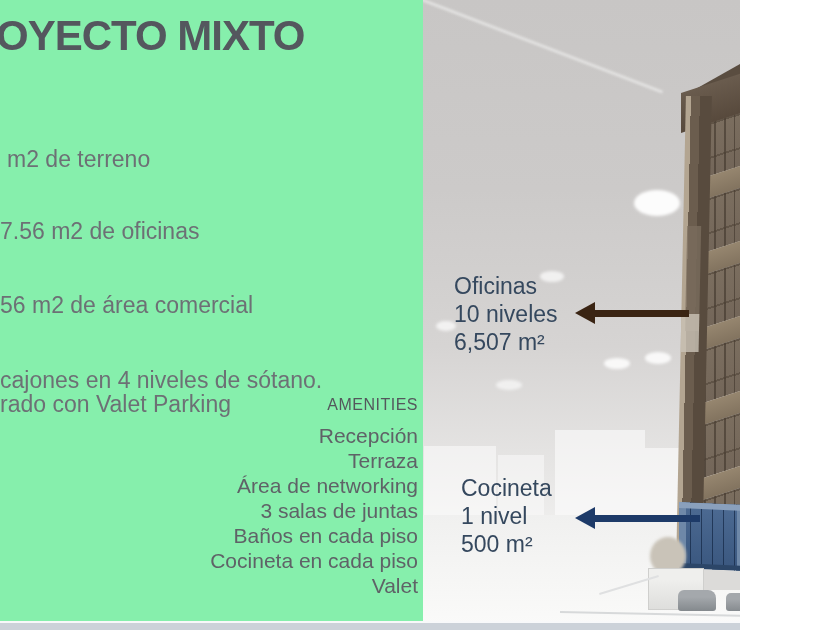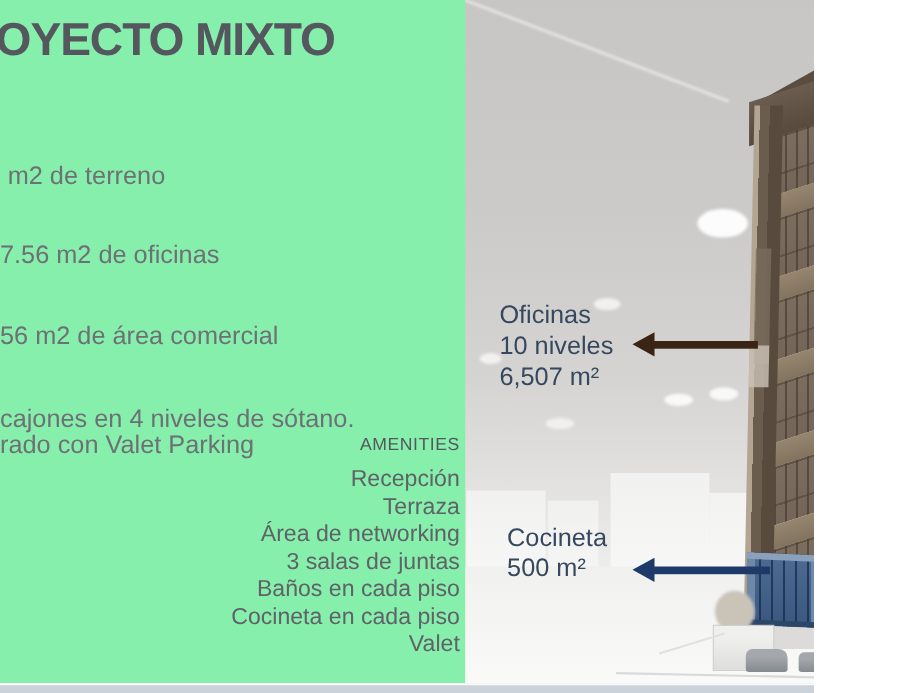--- a/index.html
+++ b/index.html
@@ -193,20 +193,21 @@
     <div>10 niveles</div>
     <div>6,507 m²</div>
   </div>
   <div class="arrow arrow-oficinas">
     <div class="head"></div>
     <div class="shaft"></div>
   </div>
 
   <div class="callout callout-comercial">
     <div>Cocineta</div>
+    <div>1 nivel</div>
     <div>500 m²</div>
   </div>
   <div class="arrow arrow-comercial">
     <div class="head"></div>
     <div class="shaft"></div>
   </div>
 
   <div class="footer-strip"></div>
 </div>
 

